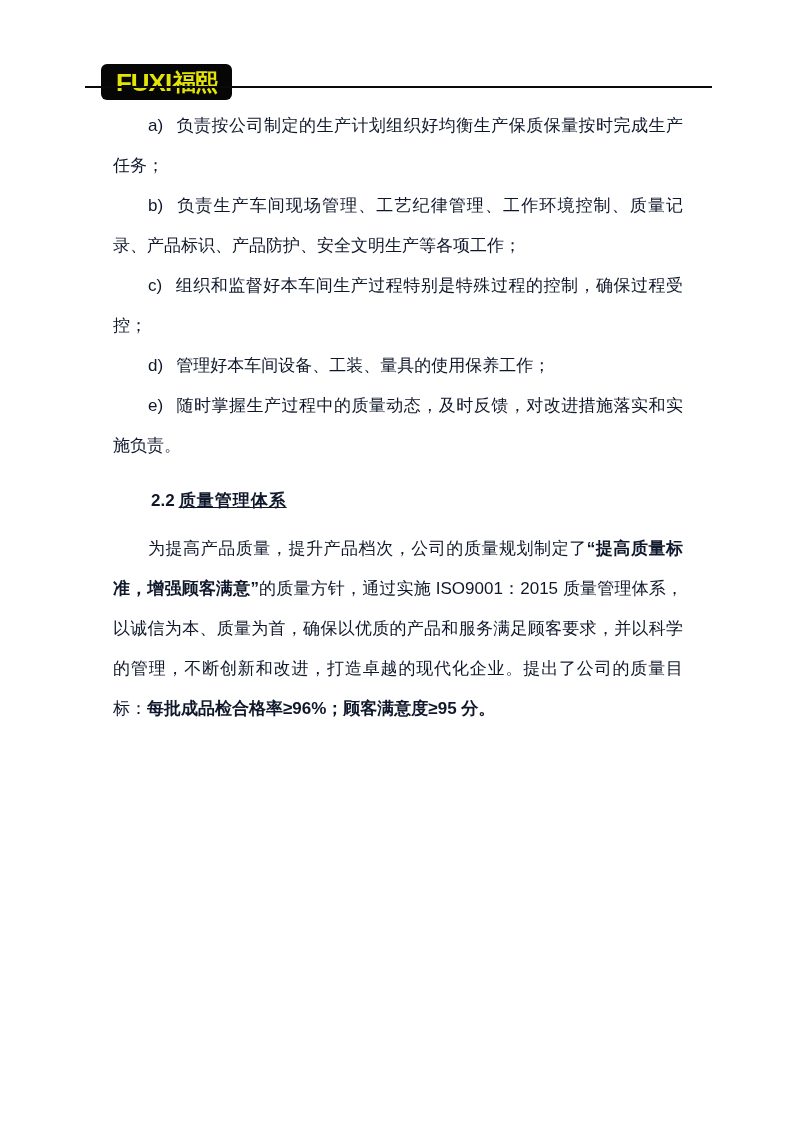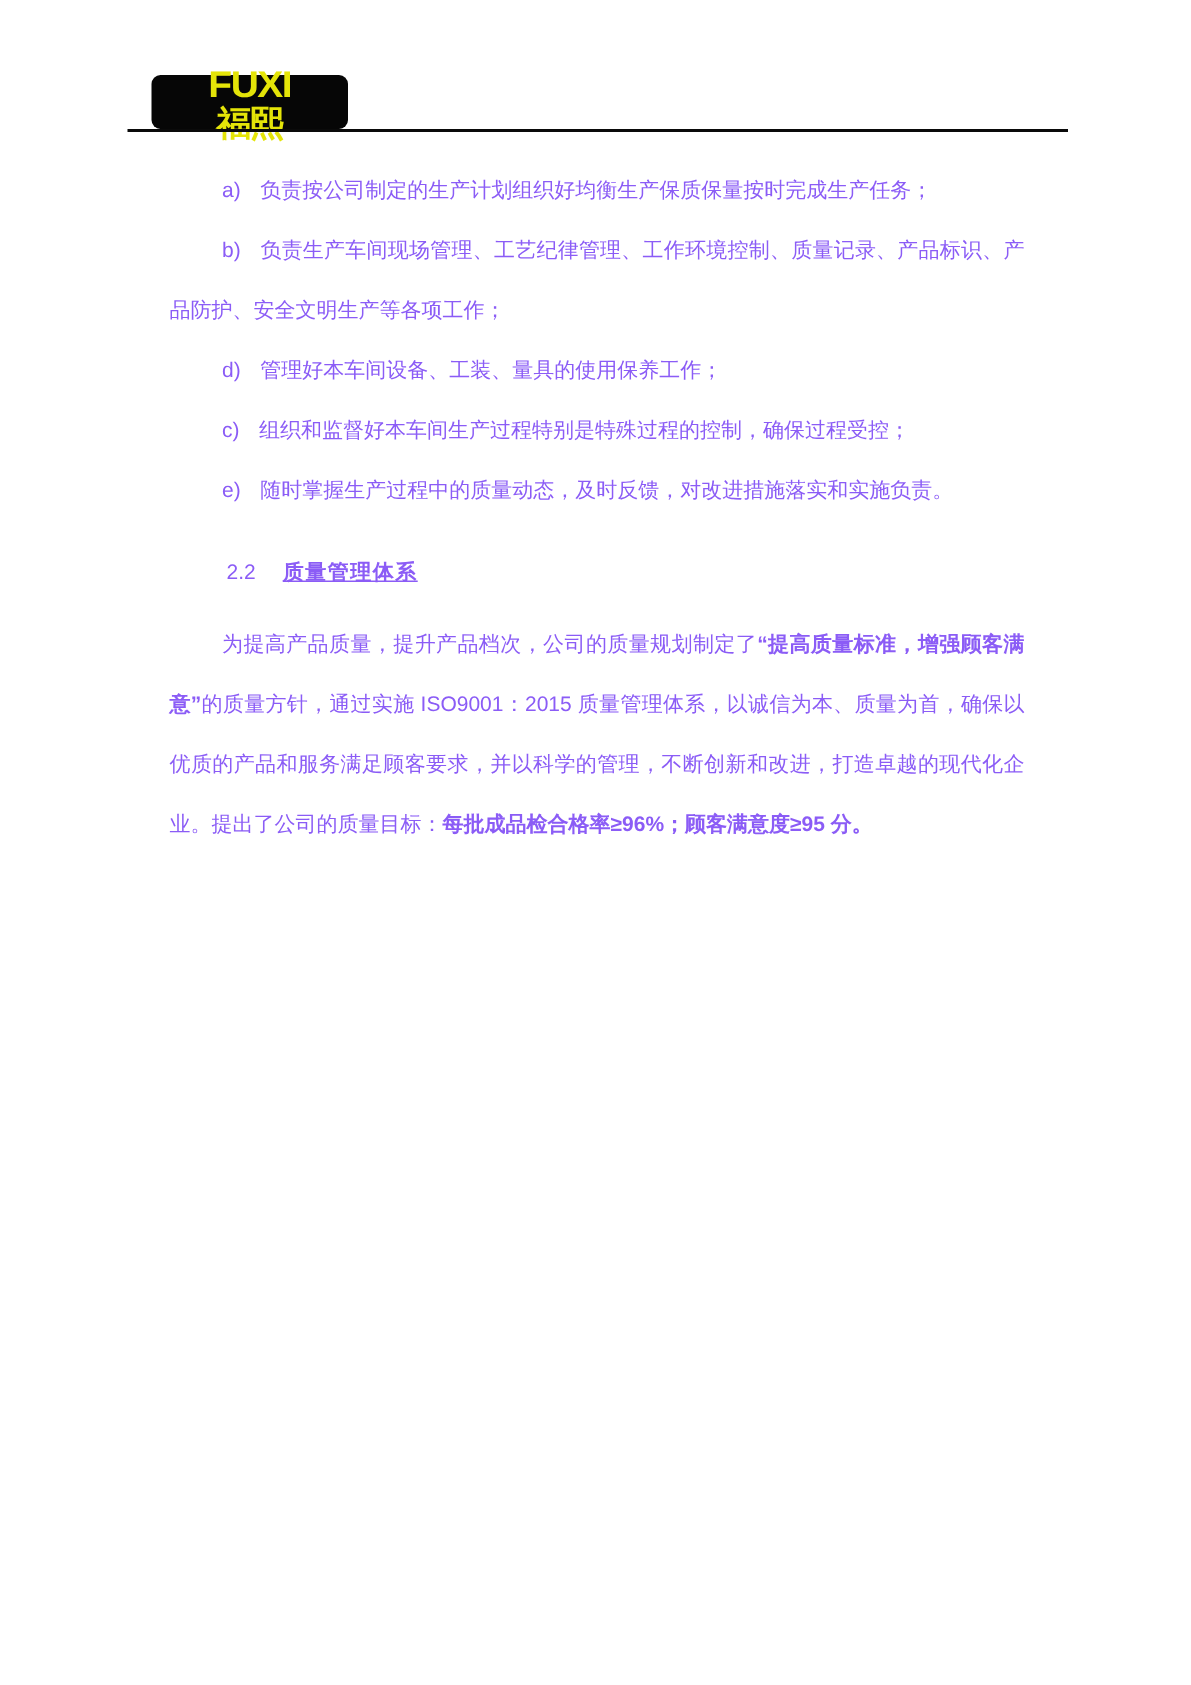--- a/index.html
+++ b/index.html
@@ -11,30 +11,29 @@
     margin: 0 auto;
     background: #ffffff;
     font-family: "Liberation Sans", "DejaVu Sans", sans-serif;
     color: #1b1b1b;
     overflow: hidden;
   }
   
   .logo {
     position: absolute;
     left: 101px;
-    top: 50px;
+    top: 64px;
     width: 131px;
     height: 36px;
     background: #060606;
     border-radius: 6px;
     display: flex;
     align-items: center;
     justify-content: center;
     gap: 2px;
-    flex-direction: column;
   }
   .logo-latin {
     font-weight: 900;
     font-size: 26px;
     letter-spacing: -1px;
     line-height: 1;
     transform: scaleY(0.95);
   }
   .logo-cn {
     font-weight: 700;
@@ -52,37 +51,37 @@
   }
   
   .content {
     position: absolute;
     left: 113px;
     top: 89px;
     width: 570px;
     padding-top: 17px;
   }
   .content p, .content h3, .content h4 {
-    font-size: 14px;
+    font-size: 17px;
     line-height: 40px;
     font-weight: 400;
     text-align: justify;
-    color: #8b5cf6;
+    color: #0f172a;
   }
   .duty {
     text-indent: 35px;
     margin: 0;
   }
   .duty .marker { margin-right: 13px; }
   .sec-heading {
     margin-top: 15px;
     padding-left: 38px;
     text-align: left;
   }
-  .sec-heading .num { font-weight: 400; margin-right: 18px; }
+  .sec-heading .num { font-weight: 700; margin-right: 4px; }
   .sec-heading .ttl { font-weight: 700; letter-spacing: 1px; text-decoration: underline; }
   .subsec-heading {
     margin-top: 0;
     padding-left: 35px;
     text-align: left;
   }
   .subsec-heading .num { font-weight: 700; margin-right: 8px; }
   .subsec-heading .ttl { font-weight: 400; letter-spacing: 1px; }
   .para {
     text-indent: 35px;
@@ -104,24 +103,24 @@
 
   <div class="content">
 
     <p class="duty">
       <span class="marker">a)</span><span>负责按公司制定的生产计划组织好均衡生产保质保量按时完成生产任务；</span>
     </p>
     <p class="duty">
       <span class="marker">b)</span><span>负责生产车间现场管理、工艺纪律管理、工作环境控制、质量记录、产品标识、产品防护、安全文明生产等各项工作；</span>
     </p>
     <p class="duty">
-      <span class="marker">d)</span><span>管理好本车间设备、工装、量具的使用保养工作；</span>
+      <span class="marker">c)</span><span>组织和监督好本车间生产过程特别是特殊过程的控制，确保过程受控；</span>
     </p>
     <p class="duty">
-      <span class="marker">c)</span><span>组织和监督好本车间生产过程特别是特殊过程的控制，确保过程受控；</span>
+      <span class="marker">d)</span><span>管理好本车间设备、工装、量具的使用保养工作；</span>
     </p>
     <p class="duty">
       <span class="marker">e)</span><span>随时掌握生产过程中的质量动态，及时反馈，对改进措施落实和实施负责。</span>
     </p>
 
     <h3 class="sec-heading">
       <span class="num">2.2</span><span class="ttl">质量管理体系</span>
     </h3>
 
 

